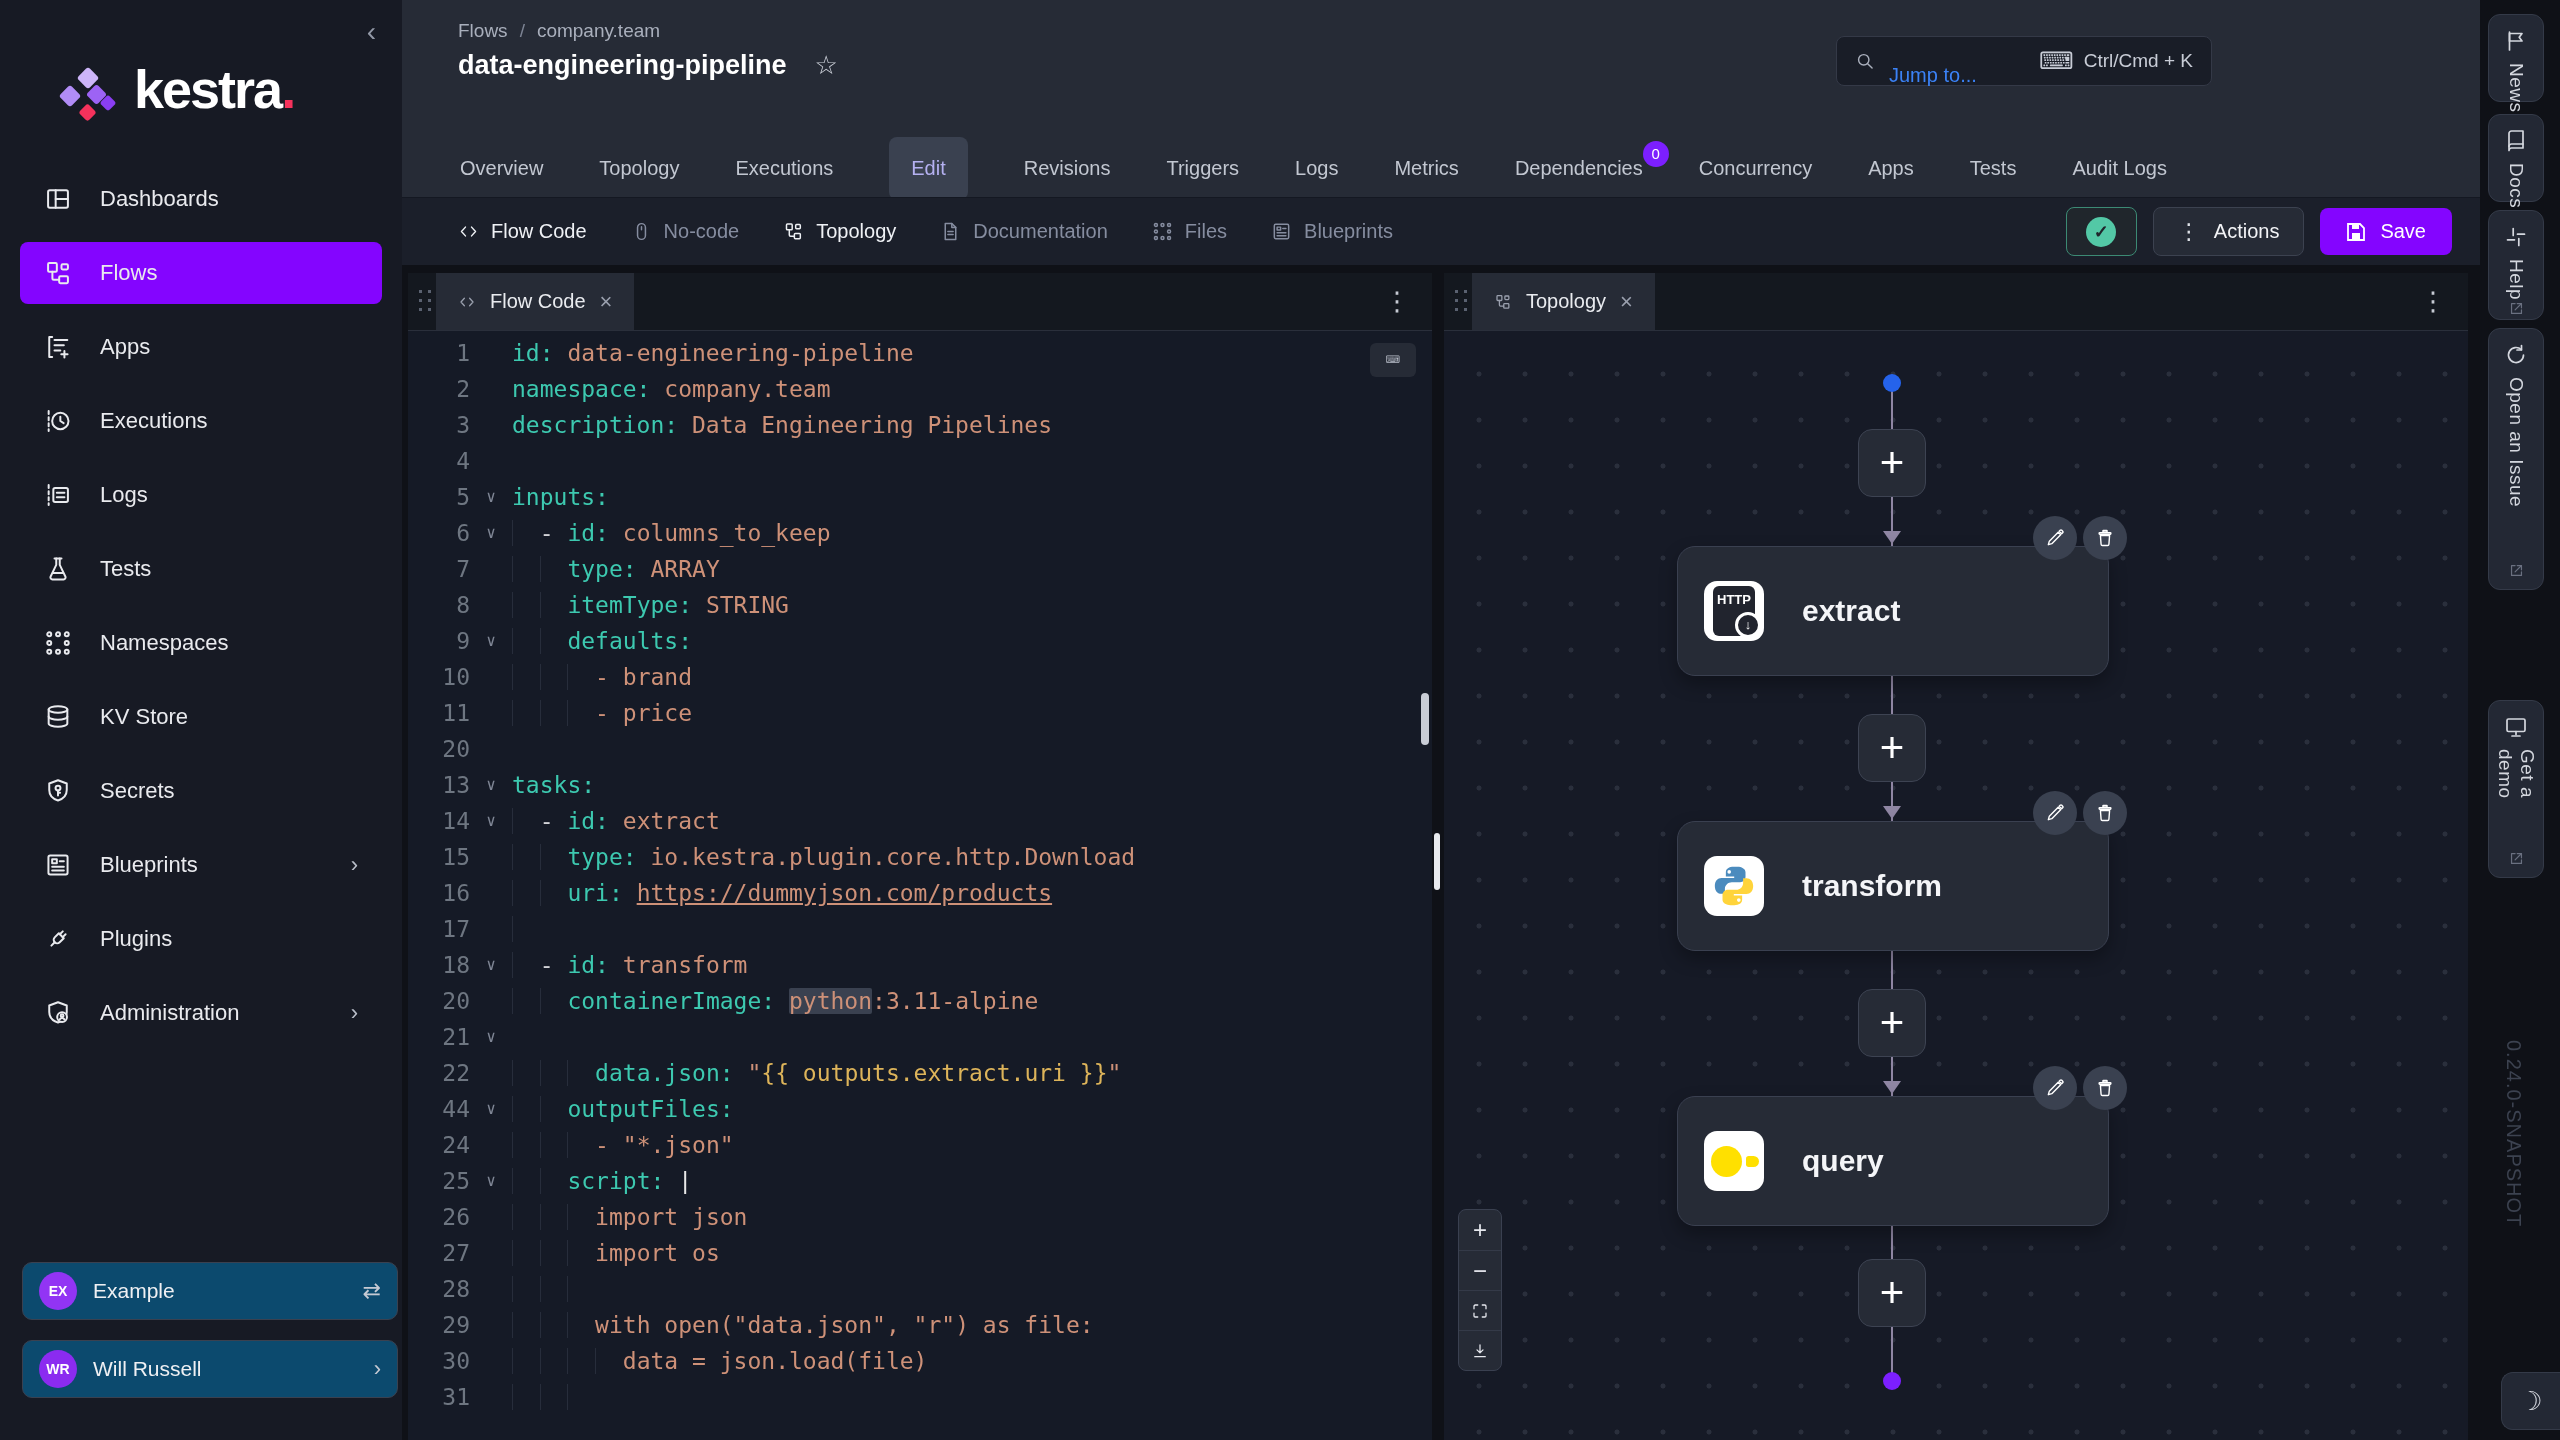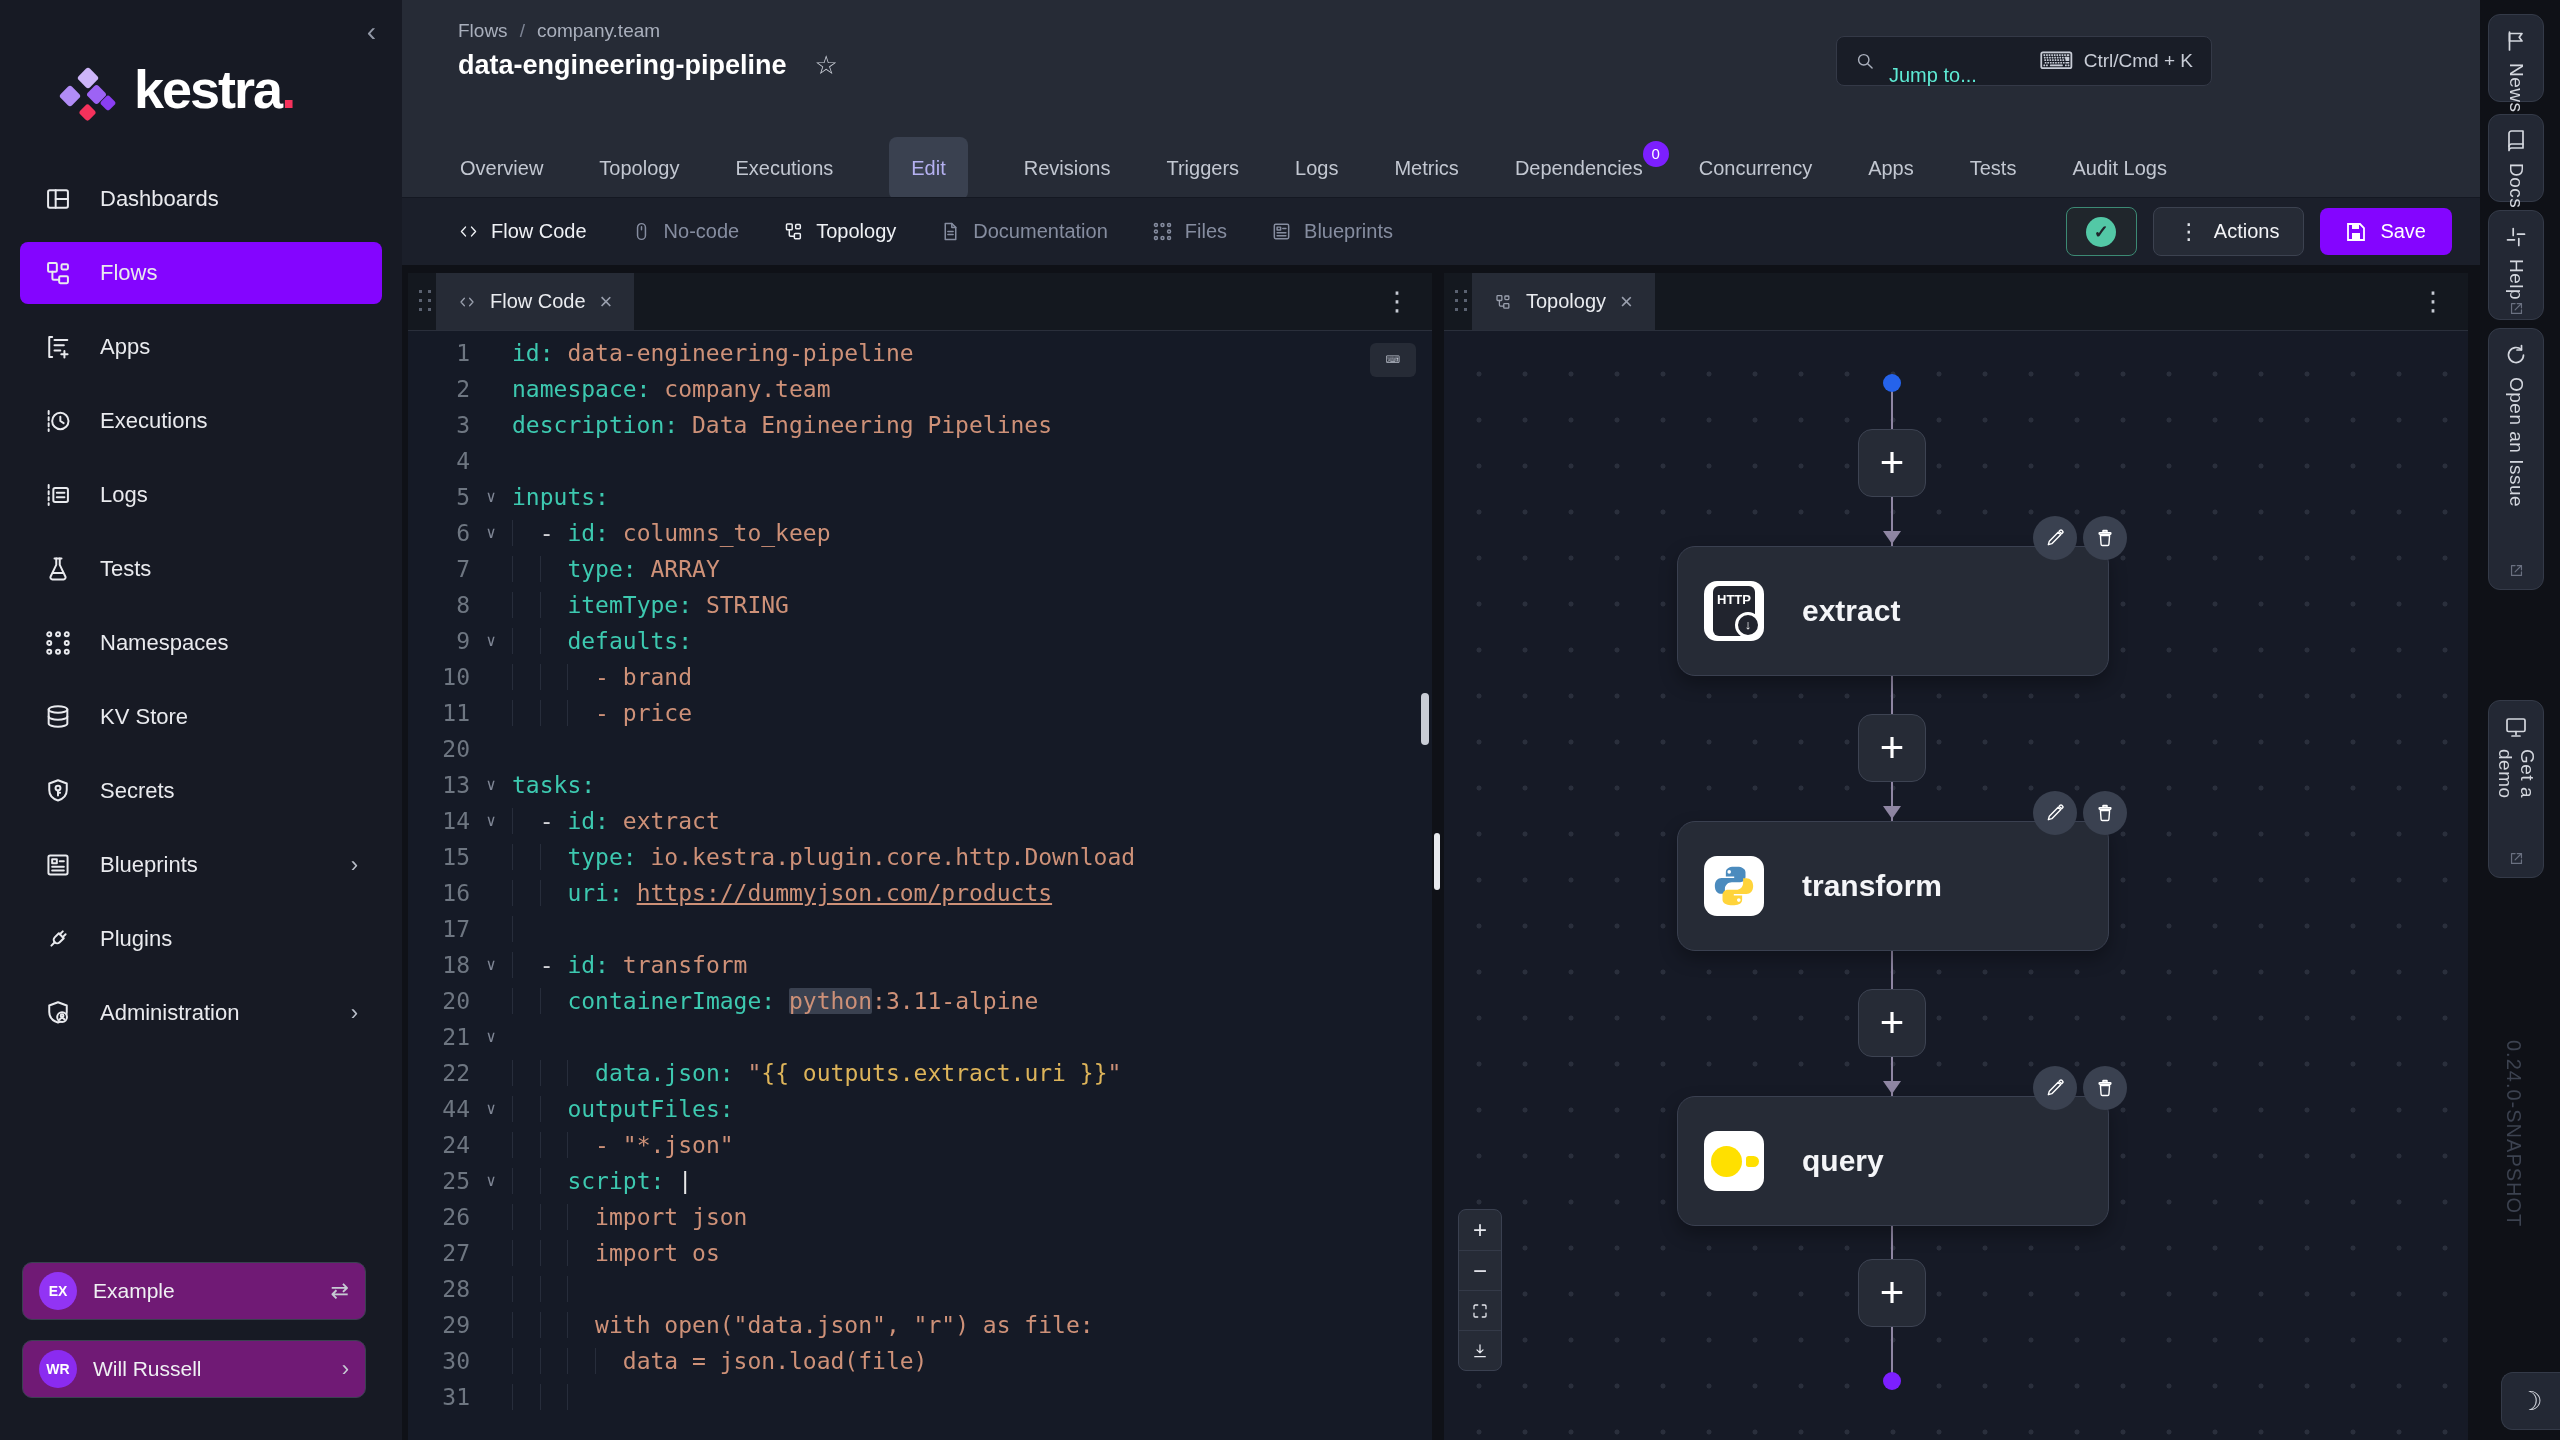--- a/index.html
+++ b/index.html
@@ -20,38 +20,38 @@
   .m4{left:46px;top:41px;width:12px;height:12px;background:#8a3ef2;}
   .m5{left:25px;top:50px;width:13px;height:13px;background:#f5325c;border-radius:50%;transform:none;}
   .logo-text{font-size:54px;font-weight:bold;letter-spacing:-2px;color:#fff;}
   .logo-text b{color:#f5325c;}
   .nav{position:absolute;left:20px;right:20px;top:168px;}
   .nav-item{display:flex;align-items:center;gap:28px;height:62px;margin-bottom:12px;
             padding:0 24px;border-radius:8px;font-size:22px;color:#e9eaee;cursor:pointer;}
   .nav-item.active{background:#8405ff;}
   .nav-ic{width:28px;height:28px;flex:none;}
   .nav-chev{margin-left:auto;color:#b9bec9;font-size:22px;}
-  .side-card{position:absolute;left:22px;width:344px;height:58px;border:1px solid #3a4150;border-radius:10px;
-             background:#701a75;display:flex;align-items:center;gap:16px;padding:0 16px;box-sizing:border-box;cursor:pointer;}
+  .side-card{position:absolute;left:22px;width:376px;height:58px;border:1px solid #3a4150;border-radius:10px;
+             background:#0c4a6e;display:flex;align-items:center;gap:16px;padding:0 16px;box-sizing:border-box;cursor:pointer;}
   .avatar{width:38px;height:38px;border-radius:50%;display:flex;align-items:center;justify-content:center;
           font-size:14px;font-weight:bold;color:#fff;flex:none;}
   .side-card .nm{font-size:21px;color:#eff0f3;}
   .side-card .tail{margin-left:auto;color:#c6cad3;font-size:22px;}
 
   
   .header{position:absolute;left:402px;top:0;width:2078px;height:139px;background:#262b36;}
   .crumb{position:absolute;left:56px;top:20px;font-size:19px;color:#a9afbc;display:flex;gap:12px;}
   .crumb .sep{color:#7d8494;}
   .title-row{position:absolute;left:56px;top:50px;display:flex;align-items:center;gap:28px;}
   .title{font-size:27px;font-weight:bold;color:#fff;}
   .star{font-size:26px;color:#ced2db;cursor:pointer;}
   .search{position:absolute;left:1434px;top:36px;width:376px;height:50px;background:#191d27;border:1px solid #343947;
           border-radius:8px;display:flex;align-items:center;gap:14px;padding:0 18px;box-sizing:border-box;cursor:pointer;}
   .search .mag{width:20px;height:20px;color:#aab0bd;flex:none;}
-  .search .ph{font-size:20px;color:#5eead4;margin-top:28px;}
+  .search .ph{font-size:20px;color:#3b82f6;margin-top:28px;}
   .search .kbd{margin-left:auto;display:flex;align-items:center;gap:10px;color:#c8ccd6;font-size:19px;}
   .search .kbd .kg{font-size:24px;}
 
   
   .tabs{position:absolute;left:402px;top:139px;width:2078px;height:58px;background:#262b36;display:flex;
         align-items:center;padding-left:58px;gap:56px;box-sizing:border-box;}
   .tab{font-size:20px;color:#c2c7d1;cursor:pointer;position:relative;white-space:nowrap;}
   .tab.active{background:#3a4150;color:#b5b1f1;padding:20px 22px;border-radius:8px;}
   .tbadge{position:absolute;right:-26px;top:-16px;width:26px;height:26px;border-radius:50%;background:#7c1fff;
           color:#fff;font-size:15px;display:flex;align-items:center;justify-content:center;}

